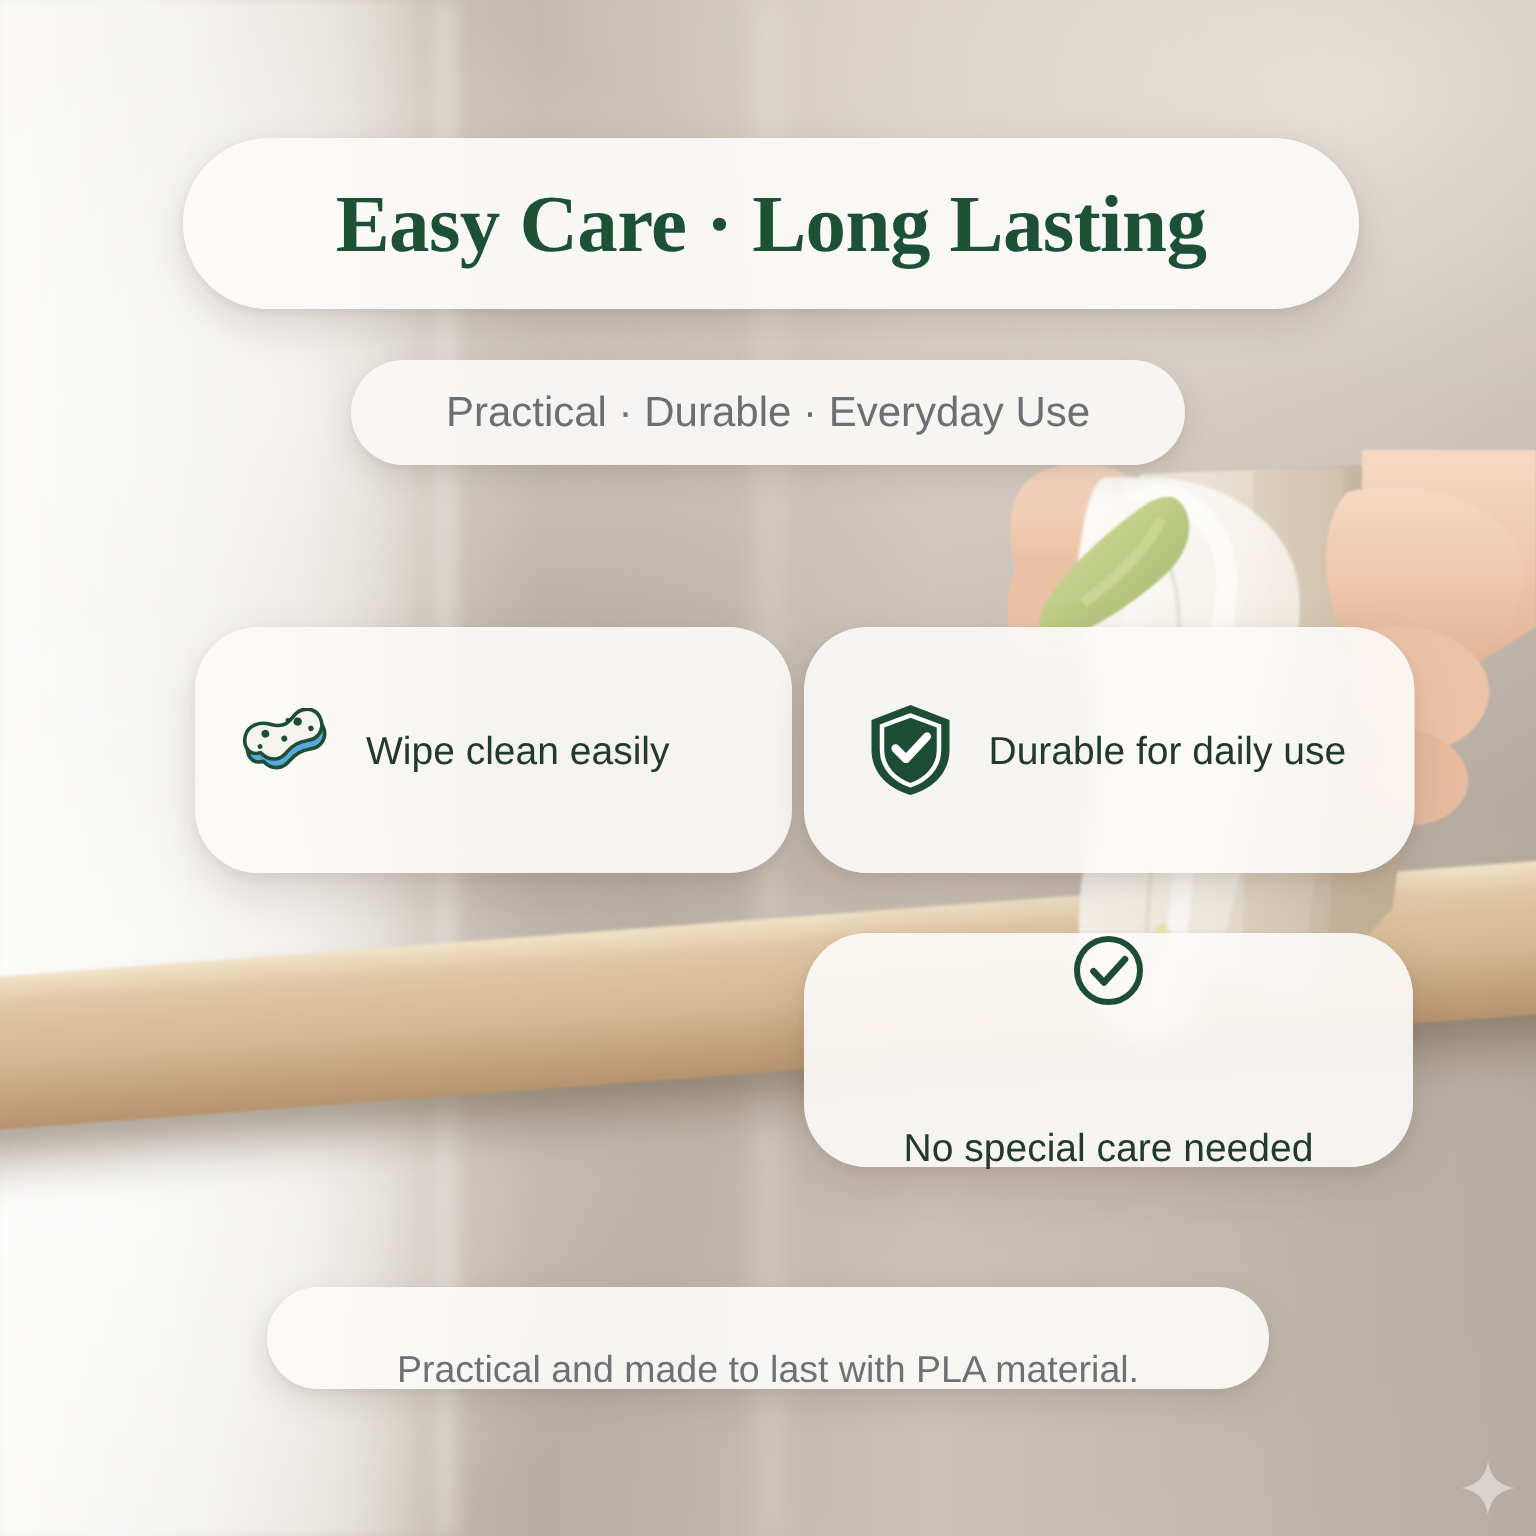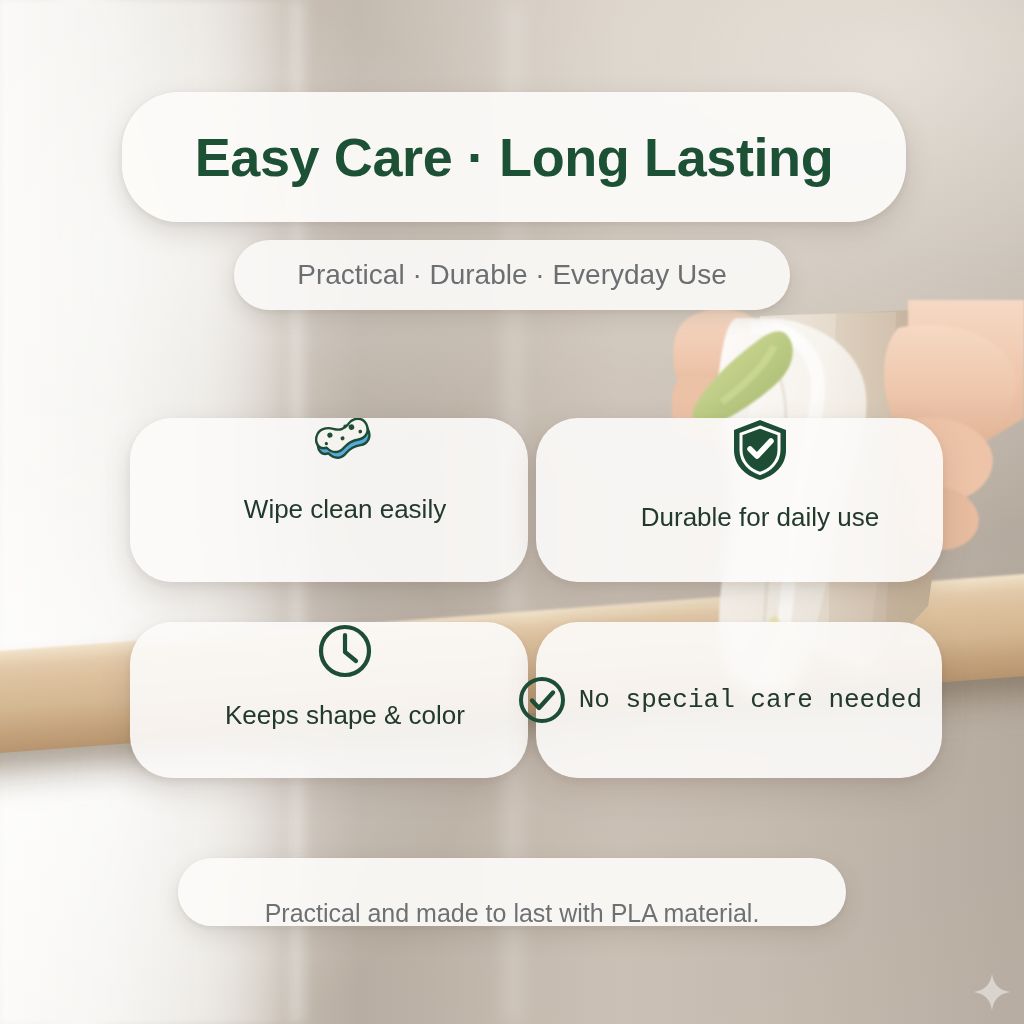--- a/index.html
+++ b/index.html
@@ -111,21 +111,21 @@
 
   .pill{
     position:absolute;
     background:rgba(252,251,249,.93);
     box-shadow:0 10px 26px rgba(95,80,65,.18), 0 2px 6px rgba(95,80,65,.10);
     display:flex;align-items:center;justify-content:center;
     backdrop-filter:blur(6px);
   }
 
   #title-pill{
-    left:122px;top:92px;width:784px;height:130px;border-radius:57px;
+    left:122px;top:92px;width:784px;height:114px;border-radius:57px;font-family:Liberation Serif, serif;
   }
   #title-text{
     font-size:54px;font-weight:700;color:#1d5136;letter-spacing:-.4px;
     white-space:nowrap;
   }
 
   #subtitle-pill{
     left:234px;top:240px;width:556px;height:70px;border-radius:35px;
     background:rgba(250,249,246,.92);
     box-shadow:0 8px 20px rgba(95,80,65,.15), 0 2px 5px rgba(95,80,65,.08);
@@ -136,22 +136,22 @@
 
   
   .card{
     position:absolute;
     border-radius:42px;
     background:rgba(252,251,249,.90);
     box-shadow:0 12px 30px rgba(95,80,65,.17), 0 3px 8px rgba(95,80,65,.09);
     backdrop-filter:blur(7px);
     display:flex;align-items:center;
   }
-  .card.row{flex-direction:column;padding-left:32px;gap:22px;}
-  .card.stack{flex-direction:row;justify-content:flex-end;gap:12px;padding:0 20px;font-family:Liberation Mono, monospace;}
+  .card.row{flex-direction:row;padding-left:32px;gap:22px;}
+  .card.stack{flex-direction:column;justify-content:space-between;gap:12px;padding:0 20px;}
 
   #card-wipe     {left:130px;top:418px;width:366px;height:164px;}
   #card-durable  {left:536px;top:418px;width:366px;height:164px;padding-left:41px;}
   #card-keeps    {left:130px;top:622px;width:366px;height:156px;}
   #card-nocare   {left:536px;top:622px;width:366px;height:156px;}
 
   .card-icon{flex:0 0 auto;display:flex;align-items:center;justify-content:center;}
   .card-label{
     font-size:26px;color:#22392e;font-weight:400;white-space:nowrap;line-height:1;
   }
@@ -294,29 +294,20 @@
       <span class="card-icon">
         <svg width="60" height="64" viewBox="0 0 60 64" xmlns="http://www.w3.org/2000/svg">
           <path d="M30,2 L56,12 V32 C56,48 44,58 30,62 C16,58 4,48 4,32 V12 Z" fill="#1d4d35"></path>
           <path d="M30,9 L49,16 V32 C49,44 40,52 30,55.5 C20,52 11,44 11,32 V16 Z" fill="none" stroke="#ffffff" stroke-width="3"></path>
           <path d="M20,31 L27,38 L41,23" fill="none" stroke="#ffffff" stroke-width="5.5" stroke-linecap="round" stroke-linejoin="round"></path>
         </svg>
       </span>
       <span class="card-label">Durable for daily use</span>
     </div>
 
-    <div class="card row" id="card-keeps">
-      <span class="card-icon">
-        <svg width="58" height="58" viewBox="0 0 58 58" xmlns="http://www.w3.org/2000/svg">
-          <circle cx="29" cy="29" r="24" fill="none" stroke="#1d4d35" stroke-width="4.2"></circle>
-          <path d="M29,13 V30 L40,39" fill="none" stroke="#1d4d35" stroke-width="4.2" stroke-linecap="round" stroke-linejoin="round"></path>
-        </svg>
-      </span>
-      <span class="card-label">Keeps shape &amp; color</span>
-    </div>
 
     <div class="card stack" id="card-nocare">
       <span class="card-icon">
         <svg width="50" height="50" viewBox="0 0 50 50" xmlns="http://www.w3.org/2000/svg">
           <circle cx="25" cy="25" r="21" fill="none" stroke="#1d4d35" stroke-width="4"></circle>
           <path d="M15,25.5 L22,33 L36,17.5" fill="none" stroke="#1d4d35" stroke-width="4.4" stroke-linecap="round" stroke-linejoin="round"></path>
         </svg>
       </span>
       <span class="card-label">No special care needed</span>
     </div>

